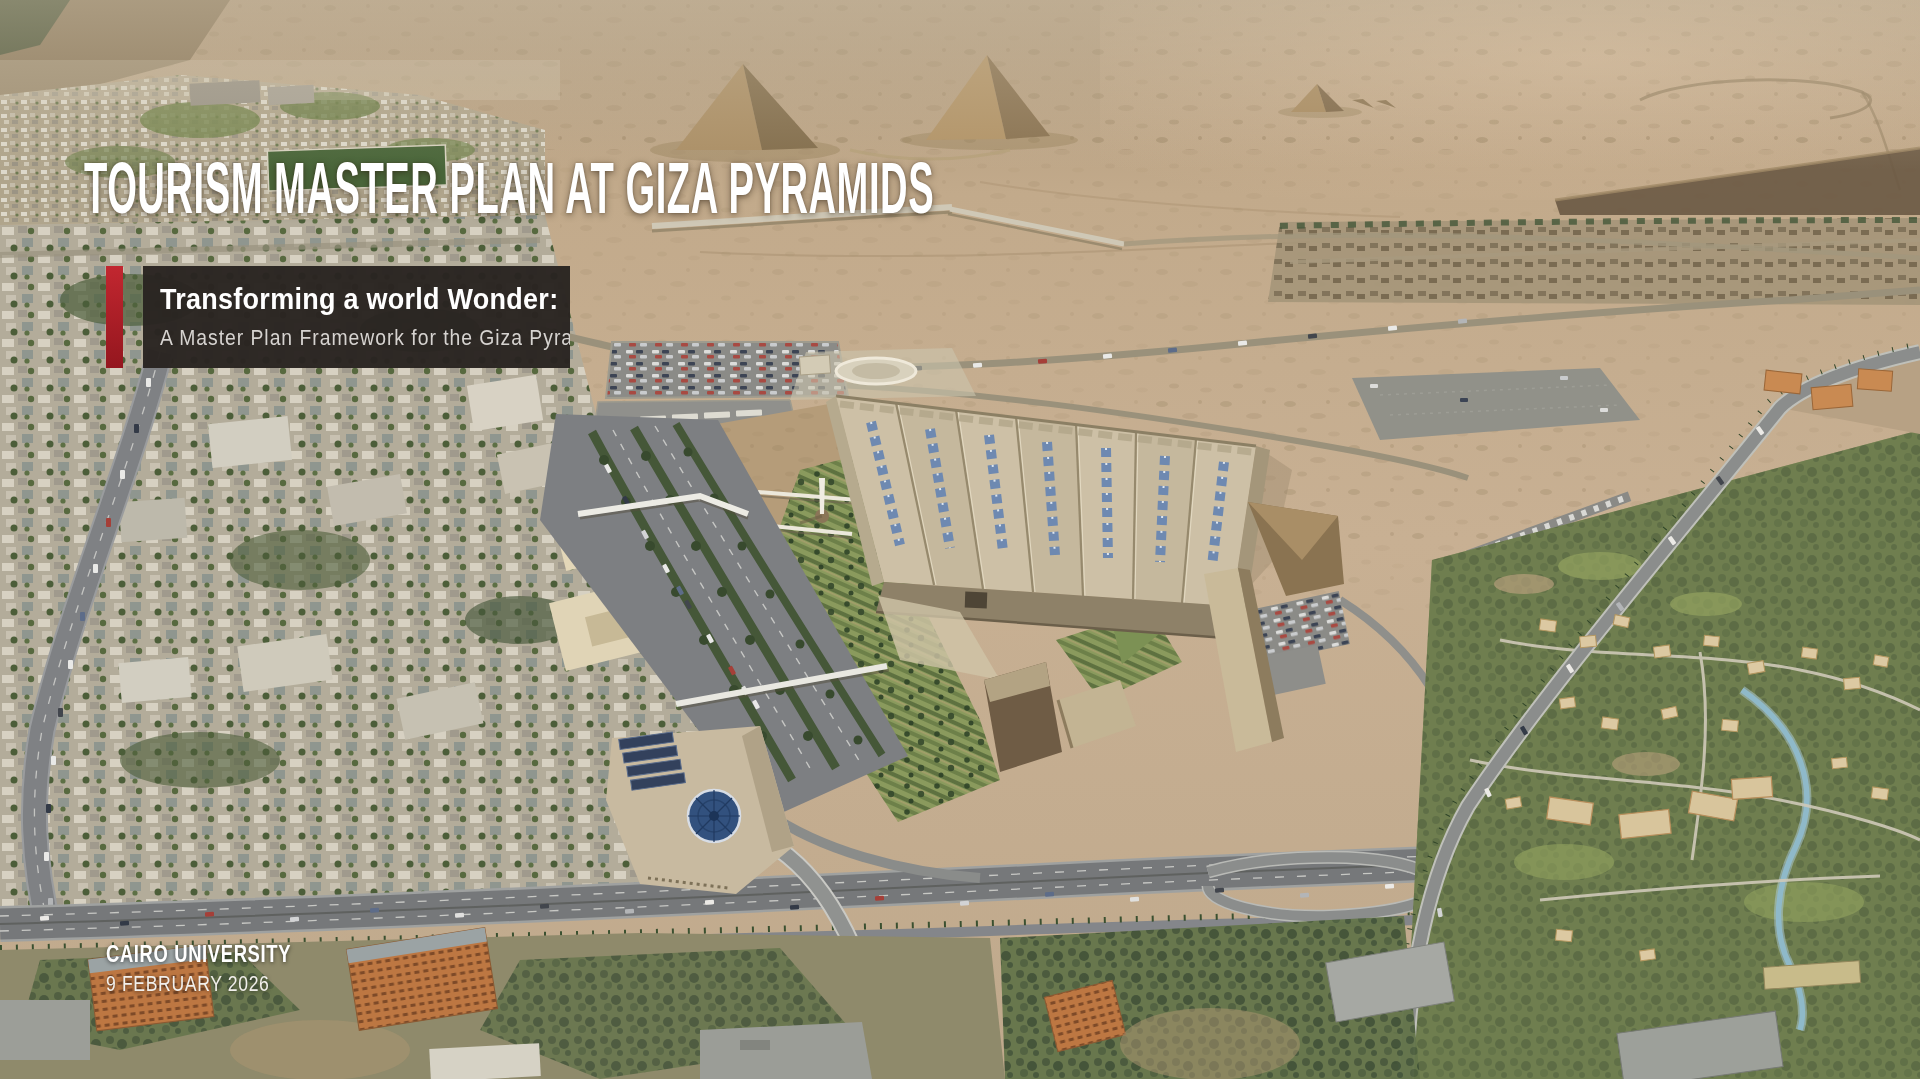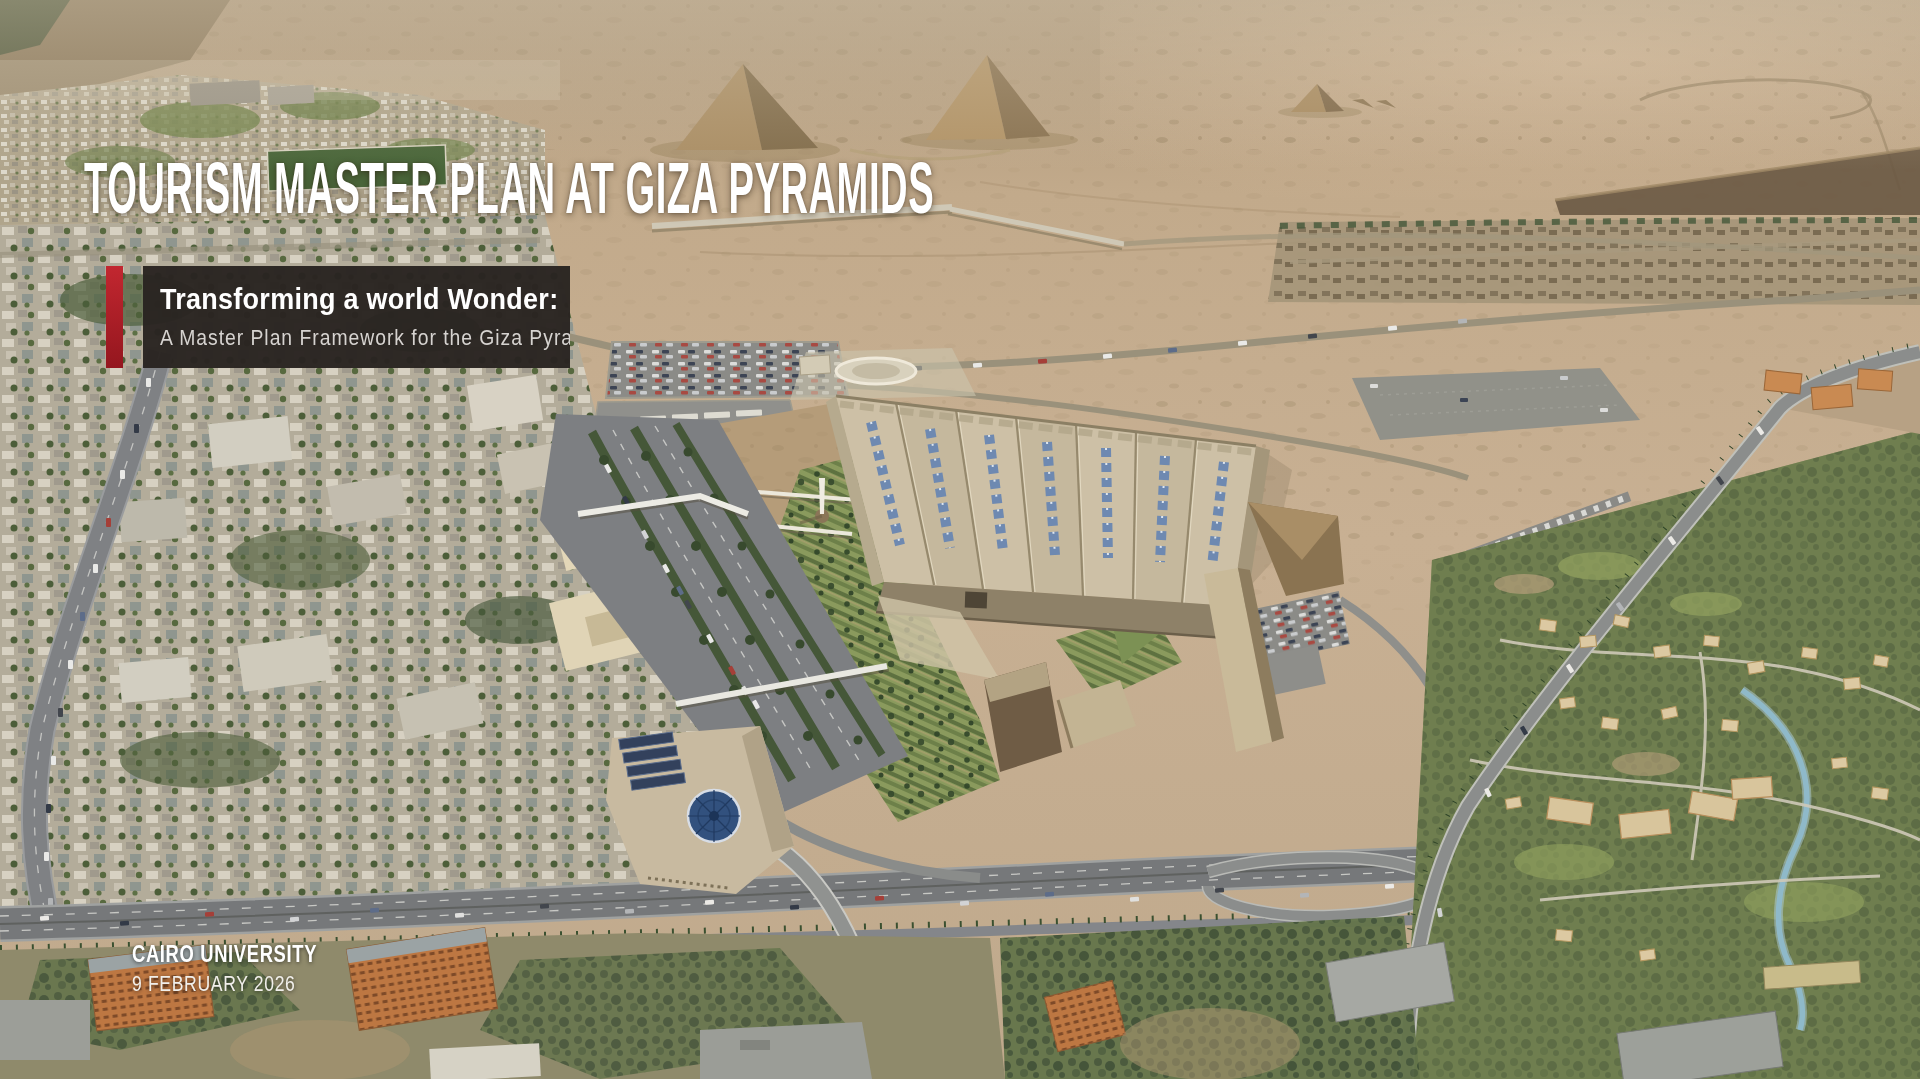--- a/index.html
+++ b/index.html
@@ -25,21 +25,21 @@
     padding:15px 10px 0 17px;box-sizing:border-box;overflow:hidden;
   }
   .overlay-heading{
     margin:2px 0 9px 0;font-size:29px;font-weight:700;letter-spacing:.3px;
     color:#ffffff;white-space:nowrap;transform:scaleX(.93);transform-origin:left top;
   }
   .overlay-subheading{
     margin:0;font-size:22px;font-weight:400;letter-spacing:1.1px;
     color:#d6d3d0;white-space:nowrap;transform:scaleX(.88);transform-origin:left top;
   }
-  .footer{position:absolute;left:132px;top:941px;}
+  .footer{position:absolute;left:106px;top:941px;}
   .footer-org{
     margin:0;font-size:23px;font-weight:700;letter-spacing:.8px;color:#ffffff;
     white-space:nowrap;transform:scaleX(.8);transform-origin:left top;
     text-shadow:0 1px 5px rgba(0,0,0,.6);
   }
   .footer-date{
     margin:3px 0 0 0;font-size:22px;font-weight:400;letter-spacing:.8px;color:#f1efeb;
     white-space:nowrap;transform:scaleX(.8);transform-origin:left top;
     text-shadow:0 1px 5px rgba(0,0,0,.6);
   }

